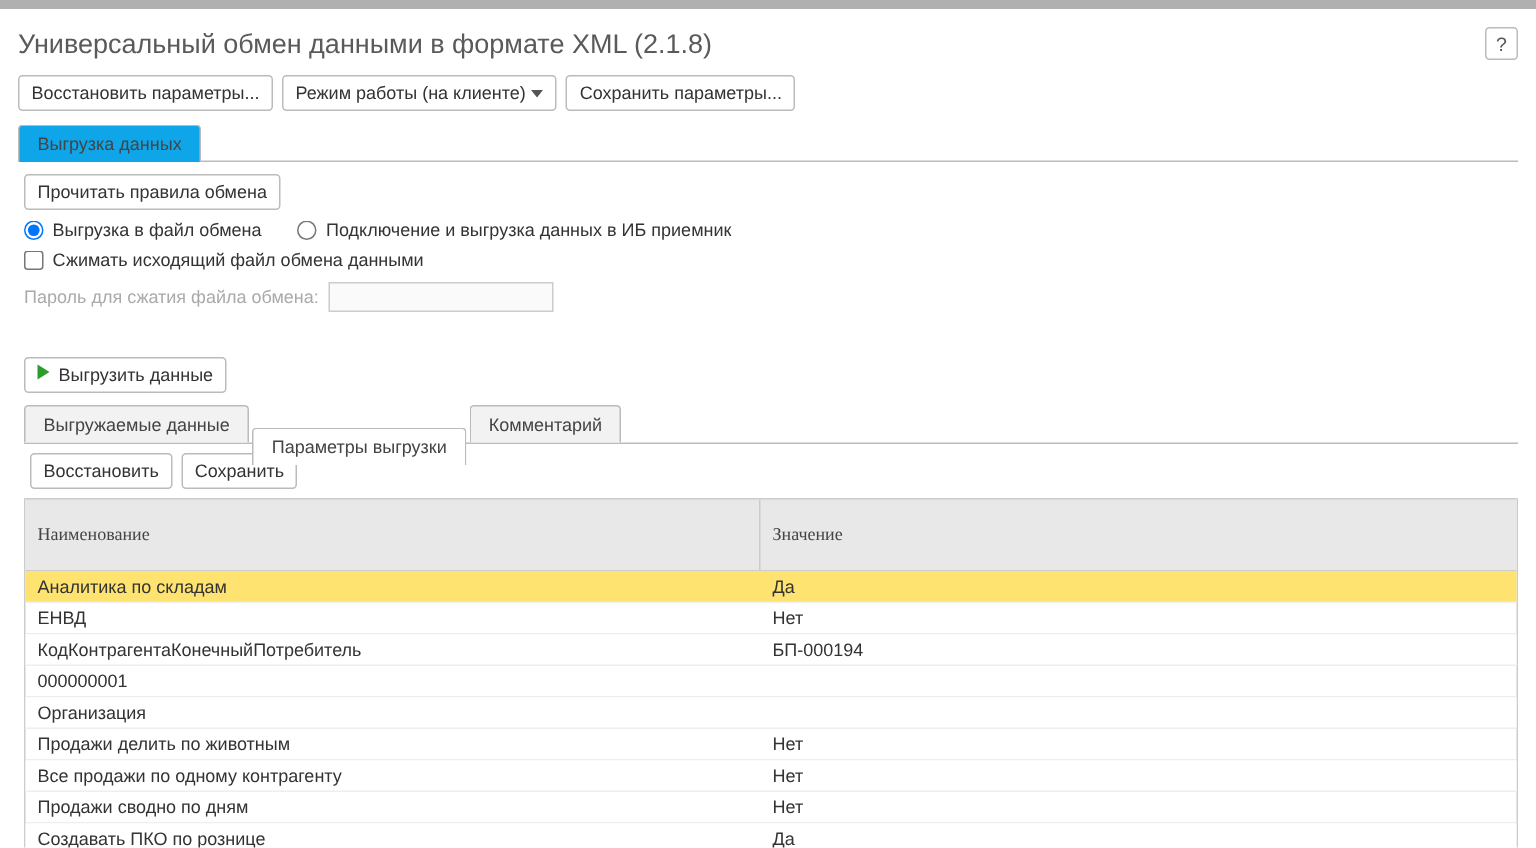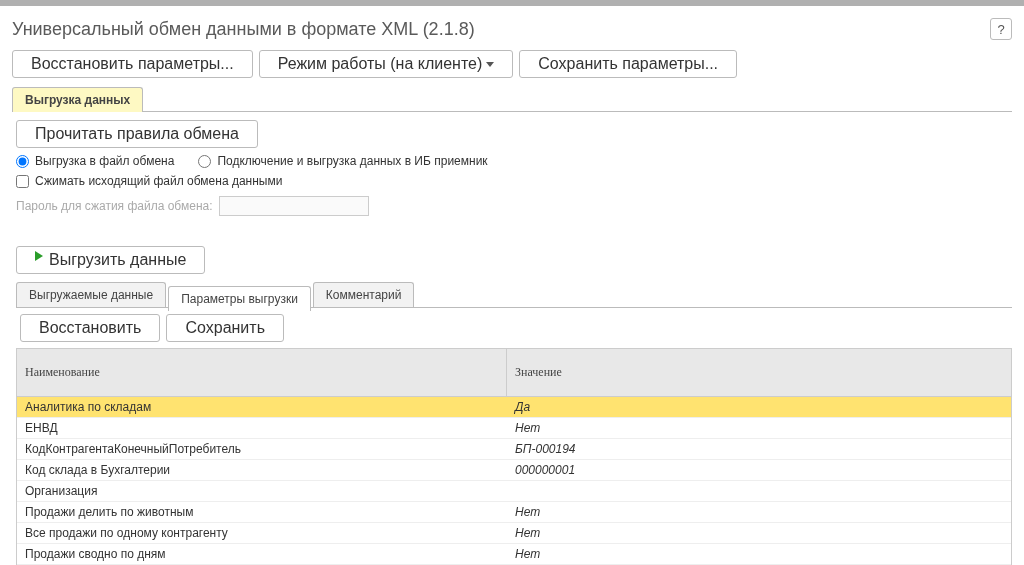--- a/index.html
+++ b/index.html
@@ -23,22 +23,22 @@
     .title {
       font-size: 18px;
       color: #5a5a5a;
       font-weight: normal;
     }
     .toolbar-row { display: flex; gap: 6px; align-items: center; margin-bottom: 8px; }
     .btn {
       background: #fff;
       border: 1px solid #bbb;
       border-radius: 3px;
-      padding: 4px 18px;
-      font-size: 16px;
+      padding: 4px 8px;
+      font-size: 12px;
       color: #333;
       cursor: pointer;
       white-space: nowrap;
     }
     .btn.help {
       width: 22px;
       height: 22px;
       padding: 0;
       display: flex;
       align-items: center;
@@ -59,24 +59,23 @@
       padding: 5px 12px;
       border: 1px solid #bbb;
       border-bottom: none;
       background: #f2f2f2;
       border-radius: 3px 3px 0 0;
       margin-right: 2px;
       cursor: pointer;
       color: #444;
     }
     .tab.active {
-      background: #fef9c3;
+      background: #0ea5e9;
       position: relative;
       top: 1px;
-      font-weight: bold;
     }
     .section { margin-left: 4px; }
     .radio-row, .check-row {
       display: flex;
       align-items: center;
       gap: 6px;
       margin: 6px 0;
     }
     .radio-row input[type=radio], .check-row input[type=checkbox] { margin: 0; }
     .radio-row label { margin-right: 18px; }
@@ -109,21 +108,21 @@
     .inner-tab {
       padding: 5px 12px;
       border: 1px solid #bbb;
       border-bottom: none;
       background: #f2f2f2;
       border-radius: 3px 3px 0 0;
       margin-right: 2px;
       cursor: pointer;
       color: #444;
     }
-    .inner-tab.active { background: #fff; position: relative; top: 4px; }
+    .inner-tab.active { background: #fff; position: relative; top: 15px; }
     .inner-toolbar {
       display: flex;
       gap: 6px;
       padding: 6px 4px;
     }
     .table {
       border: 1px solid #ccc;
       border-top: none;
       width: 100%;
     }
@@ -144,21 +143,21 @@
     .tbody .tr {
       display: flex;
       border-bottom: 1px solid #eee;
     }
     .tbody .tr:nth-child(odd) { background: #fff; }
     .tbody .tr.selected {
       background: #ffe370;
     }
     .td { padding: 2px 8px; line-height: 16px; }
     .td.name { flex: 0 0 490px; }
-    .td.value { flex: 1; font-style: italic; }
+    .td.value { flex: 1; }
   </style>
 </head>
 <body>
 
 <div class="topbar"></div>
 
 <div class="content">
 
   <div class="title-row">
     <div class="title">Универсальный обмен данными в формате XML (2.1.8)</div>
@@ -230,21 +229,20 @@
           </div>
           <div class="tr">
             <div class="td name">ЕНВД</div>
             <div class="td value">Нет</div>
           </div>
           <div class="tr">
             <div class="td name">КодКонтрагентаКонечныйПотребитель</div>
             <div class="td value">БП-000194</div>
           </div>
           <div class="tr">
-            <div class="td name">Код склада в Бухгалтерии</div>
             <div class="td value">000000001</div>
           </div>
           <div class="tr">
             <div class="td name">Организация</div>
             <div class="td value"></div>
           </div>
           <div class="tr">
             <div class="td name">Продажи делить по животным</div>
             <div class="td value">Нет</div>
           </div>

